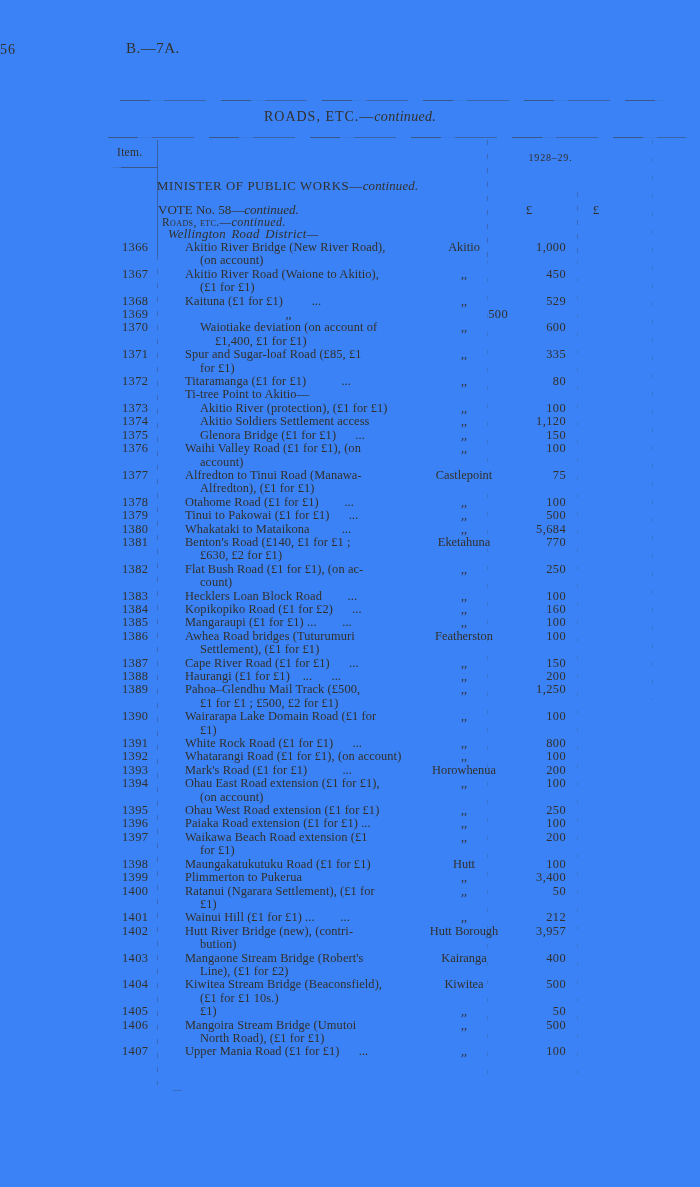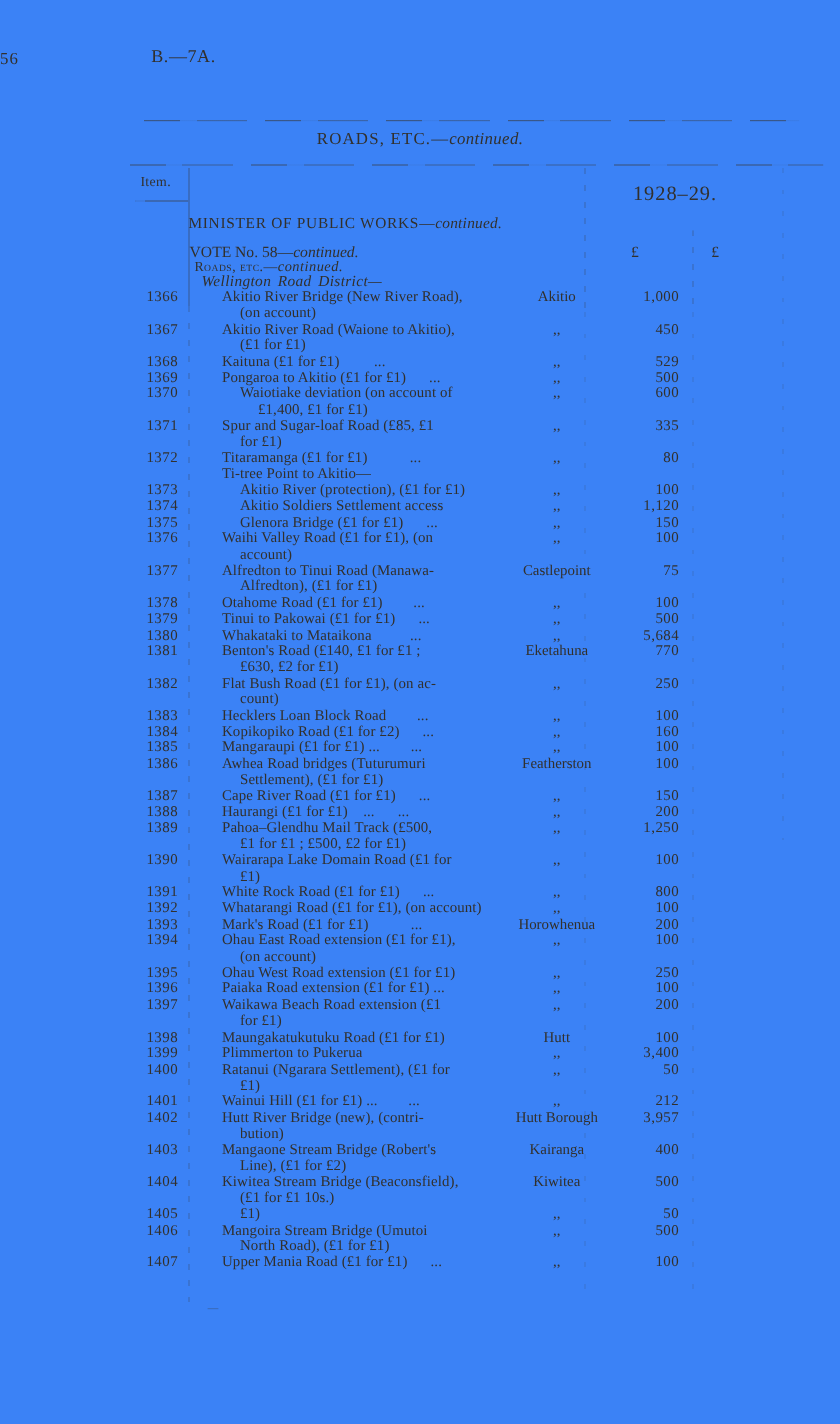--- a/index.html
+++ b/index.html
@@ -35,21 +35,21 @@
   .hrule-1{left:120px;top:100px;width:546px;}
   .hrule-2{left:108px;top:137px;width:578px;}
   .item-dash{position:absolute;left:113px;top:167px;width:44px;height:1px;
     background:repeating-linear-gradient(90deg, rgba(55,52,47,.15) 0 8px, rgba(55,52,47,.55) 8px 44px);}
   .vrule{position:absolute;width:1px;}
   .v-solid{background:rgba(52,50,45,.42);}
   .v-dash{background:repeating-linear-gradient(180deg, rgba(52,50,45,.30) 0 5px, rgba(52,50,45,0) 5px 14px);}
   .v-faint{background:repeating-linear-gradient(180deg, rgba(52,50,45,.17) 0 4px, rgba(52,50,45,0) 4px 18px);}
   
   .item-label{position:absolute;left:117px;top:146px;font-size:11.5px;letter-spacing:.3px;}
-  .year-label{position:absolute;left:500px;top:152px;width:125px;text-align:center;font-size:17px;letter-spacing:.8px;}
+  .year-label{position:absolute;left:488px;top:152px;width:125px;text-align:center;font-size:10px;letter-spacing:.8px;}
   .minister-line{position:absolute;left:157px;top:179px;width:343px;
     font-size:12.8px;letter-spacing:.6px;}
   .minister-line .cont{font-style:italic;letter-spacing:.2px;}
   .vote-line{position:absolute;left:158px;top:202px;font-size:13px;}
   .vote-line .cont{font-style:italic;}
   .pound-1{position:absolute;left:500px;top:202px;width:58px;text-align:center;font-size:13px;}
   .pound-2{position:absolute;left:566px;top:202px;width:60px;text-align:center;font-size:13px;}
   .roads-line{position:absolute;left:162px;top:215px;font-size:11.5px;font-variant:small-caps;letter-spacing:.4px;}
   .roads-line .cont{font-style:italic;font-variant:normal;font-size:12px;}
   .district-line{position:absolute;left:168px;top:227px;font-style:italic;font-size:12.8px;letter-spacing:.3px;word-spacing:2px;}
@@ -122,23 +122,20 @@
     <div class="col-item">1368</div>
     <div class="col-desc">
           <div class="desc-line indent-0">Kaituna (£1 for £1)         ...</div>
         </div>
     <div class="col-locality">,,</div>
     <div class="col-amount">529</div>
     <div class="col-amount2"></div>
   </div>
       <div class="row">
     <div class="col-item">1369</div>
-    <div class="col-desc">
-          <div class="desc-line indent-0">Pongaroa to Akitio (£1 for £1)      ...</div>
-        </div>
     <div class="col-locality">,,</div>
     <div class="col-amount">500</div>
     <div class="col-amount2"></div>
   </div>
       <div class="row">
     <div class="col-item">1370</div>
     <div class="col-desc">
           <div class="desc-line indent-1">Waiotiake deviation (on account of</div>
           <div class="desc-line indent-2">£1,400, £1 for £1)</div>
         </div>

